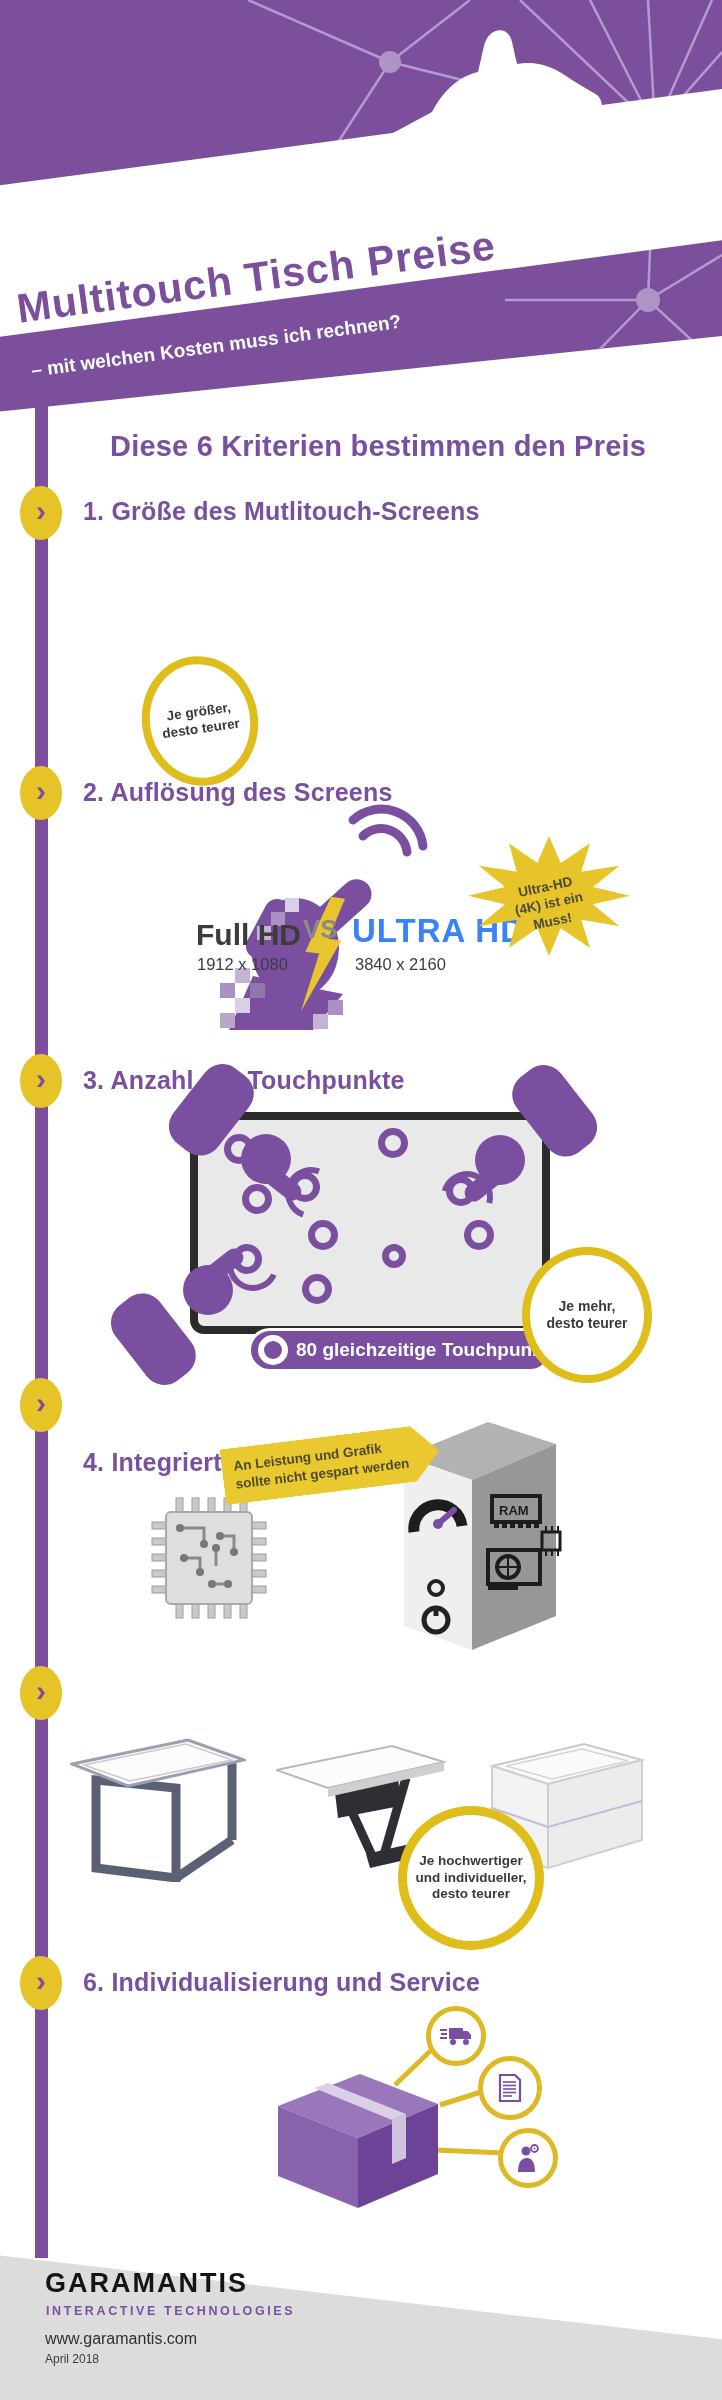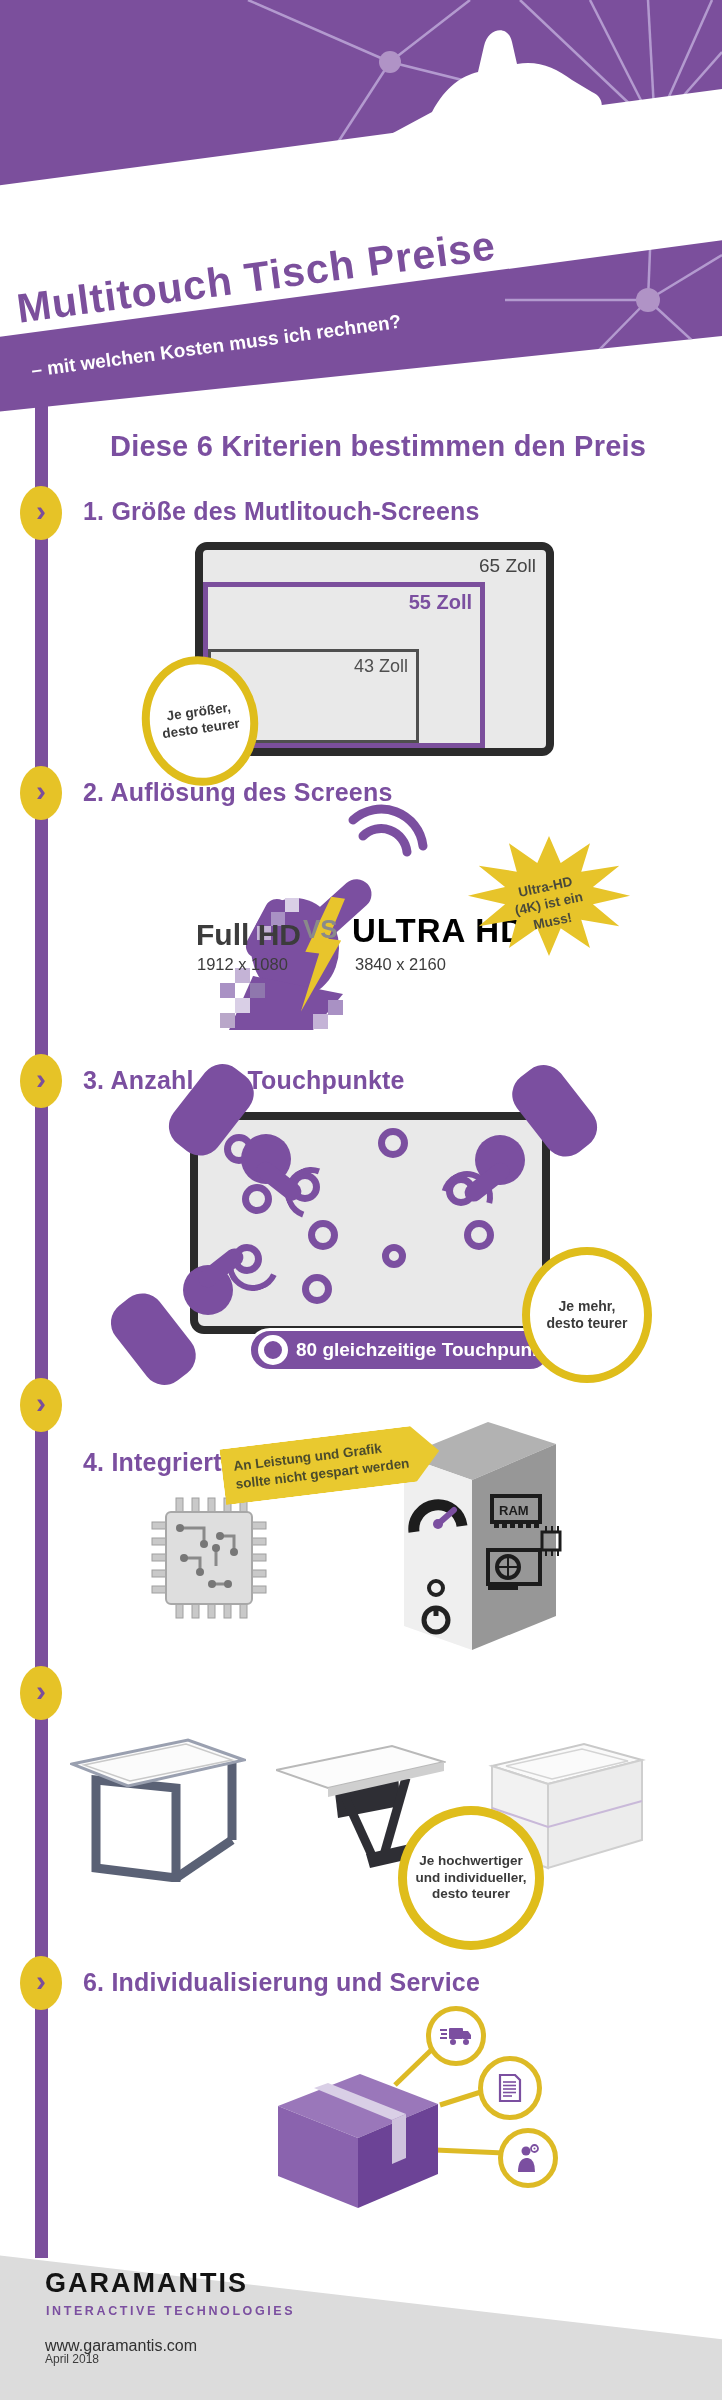--- a/index.html
+++ b/index.html
@@ -35,21 +35,21 @@
   .lbl65{position:absolute;right:10px;top:5px;font-size:19px;color:#454545;}
   .scr55{position:absolute;left:0;top:32px;bottom:0;width:272px;border:5px solid #7b4f9c;}
   .lbl55{position:absolute;right:8px;top:4px;font-size:20px;font-weight:bold;color:#7b4fa0;}
   .scr43{position:absolute;left:0;top:62px;bottom:0;width:205px;border:3px solid #4f4f4f;}
   .lbl43{position:absolute;right:8px;top:4px;font-size:18px;color:#4f4f4f;}
   
   .abs{position:absolute;}
   .fullhd{left:196px;top:918px;font-size:30px;font-weight:bold;color:#3c3c3c;z-index:2;}
   .res{font-size:16.5px;color:#3c3c3c;z-index:2;}
   .vs{left:303px;top:914px;font-size:26px;font-weight:bold;color:#8a8a8a;z-index:4;}
-  .ultrahd{left:352px;top:912px;font-size:33px;font-weight:bold;color:#000000;letter-spacing:1px;z-index:2;}
+  .ultrahd{left:352px;top:912px;font-size:33px;font-weight:bold;color:#3b82f6;letter-spacing:1px;z-index:2;}
   .star-wrap{left:466px;top:836px;width:166px;height:120px;z-index:2;}
   .star-text{position:absolute;left:0;top:8px;width:100%;height:100%;display:flex;align-items:center;
              justify-content:center;text-align:center;font-size:13.5px;font-weight:bold;color:#4a4a3a;
              white-space:pre-line;transform:rotate(-12deg);line-height:1.3;}
   
   .scr3{position:absolute;left:190px;top:1112px;width:344px;height:206px;border:8px solid #2b2b2b;
         border-radius:14px;background:#e9e9e9;z-index:2;}
   .ring{position:absolute;width:16px;height:16px;border:7px solid #7b4fa0;border-radius:50%;}
   .ring.sm{width:10px;height:10px;}
   .arc{position:absolute;width:40px;height:40px;border:6px solid #7b4fa0;border-radius:50%;
@@ -64,21 +64,21 @@
           transform:rotate(-7deg);clip-path:polygon(0 0,88% 0,100% 50%,88% 100%,0 100%);
           display:flex;align-items:center;justify-content:flex-start;padding-left:12px;box-sizing:border-box;
           font-size:13.5px;font-weight:bold;color:#4c4c2c;white-space:pre-line;line-height:1.3;z-index:4;}
   
   .wedge{position:absolute;left:0;top:2248px;width:722px;height:152px;background:#dcdcdc;
          clip-path:polygon(0 5%,100% 60%,100% 100%,0 100%);z-index:1;}
   .brand{position:absolute;left:45px;top:2268px;font-size:27px;font-weight:bold;color:#141414;
          letter-spacing:2px;z-index:2;}
   .brand-sub{position:absolute;left:46px;top:2304px;font-size:12.5px;font-weight:bold;color:#7b4fa0;
              letter-spacing:2.6px;z-index:2;}
-  .web{position:absolute;left:45px;top:2330px;font-size:16px;color:#303030;z-index:2;margin-top:7px;}
+  .web{position:absolute;left:45px;top:2330px;font-size:16px;color:#303030;z-index:2;}
   .date{position:absolute;left:45px;top:2352px;font-size:12px;color:#3d3d3d;z-index:2;}
   svg{display:block;}
 </style>
 </head>
 <body>
 
 <div id="page">
 
   <div class="header">
     <svg class="net-svg" width="722" height="420" viewBox="0 0 722 420">
@@ -137,29 +137,20 @@
   <div class="marker" style="top:1666px">
       <span>›</span>
     </div>
   <div class="marker" style="top:1956px">
       <span>›</span>
     </div>
 
   <div class="intro">Diese 6 Kriterien bestimmen den Preis</div>
 
   <div class="sec-title" style="top:497px">1. Größe des Mutlitouch-Screens</div>
-  <div class="scr1">
-    <div class="lbl65">65 Zoll</div>
-    <div class="scr55">
-      <div class="lbl55">55 Zoll</div>
-      <div class="scr43">
-        <div class="lbl43">43 Zoll</div>
-      </div>
-    </div>
-  </div>
   <div class="badge" style="left:142px;top:656px;width:100px;height:114px;transform:rotate(-10deg)">
     <span class="badge-text" style="font-size:13.5px;transform:rotate(2deg)">Je größer,
 desto teurer</span>
   </div>
 
   <div class="sec-title" style="top:778px">2. Auflösung des Screens</div>
   <svg class="abs" style="left:195px;top:818px;z-index:1;overflow:visible" width="240" height="212" viewBox="0 0 240 212">
     <g fill="#7b4fa0">
       <ellipse cx="100" cy="130" rx="44" ry="50"></ellipse>
       <rect x="100" y="112" width="96" height="30" rx="15" transform="rotate(-42 105 127)"></rect>

